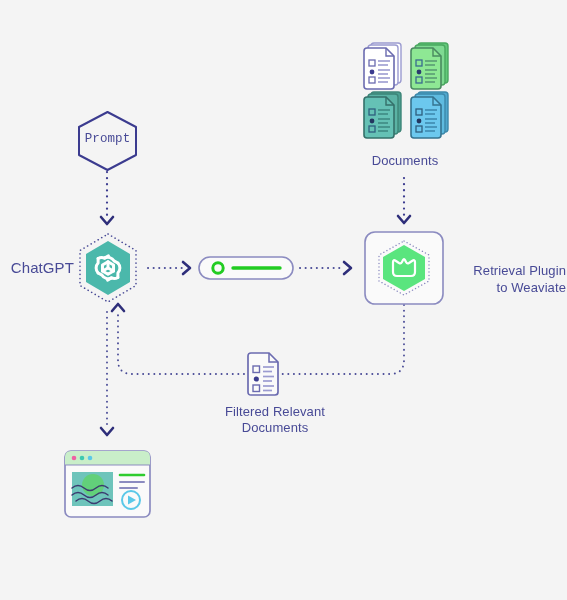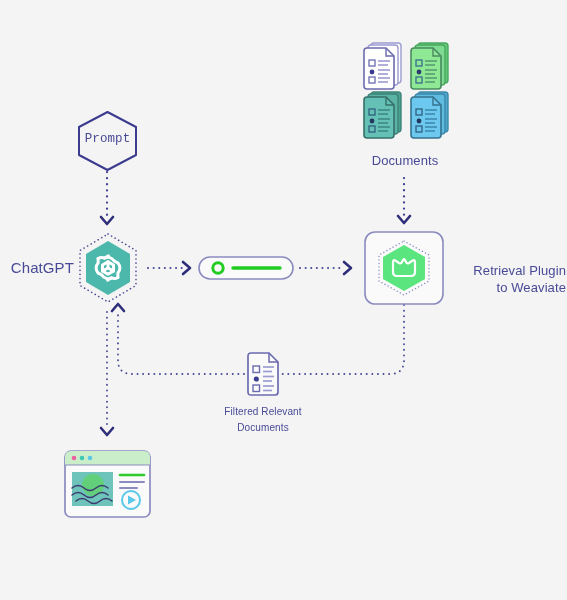--- a/index.html
+++ b/index.html
@@ -200,21 +200,21 @@
         <line x1="16" y1="19.5" x2="25" y2="19.5" stroke="#9b9bd0" stroke-width="1.7"></line>
         <circle cx="9.3" cy="27" r="2.6" fill="#3b3b8f"></circle>
         <line x1="16" y1="24.5" x2="27" y2="24.5" stroke="#9b9bd0" stroke-width="1.7"></line>
         <line x1="16" y1="29" x2="25" y2="29" stroke="#9b9bd0" stroke-width="1.7"></line>
         <rect x="6" y="33" width="6.5" height="6.5" fill="none" stroke="#6b6bb0" stroke-width="1.4"></rect>
         <line x1="16" y1="34" x2="27" y2="34" stroke="#9b9bd0" stroke-width="1.7"></line>
         <line x1="16" y1="38.5" x2="25" y2="38.5" stroke="#9b9bd0" stroke-width="1.7"></line>
       </g>
     </svg>
   </div>
-  <div class="lbl" style="left:192px;top:404px;width:142px;font-size:10px;line-height:16px;">Filtered Relevant
+  <div class="lbl" style="left:204px;top:404px;width:142px;font-size:13px;line-height:16px;">Filtered Relevant
 Documents</div>
 
   <div class="node" style="left:64px;top:450px;width:87px;height:68px;">
     <svg width="87" height="68" viewBox="0 0 87 68">
       <rect x="1" y="1" width="85" height="66" rx="6" ry="6" fill="#fafafa" stroke="#8b8bc0" stroke-width="1.7"></rect>
       <path d="M1,7 Q1,1 7,1 L80,1 Q86,1 86,7 L86,15 L1,15 Z" fill="#c9eec9"></path>
       <line x1="1" y1="15" x2="86" y2="15" stroke="#8b8bc0" stroke-width="1.2"></line>
       <circle cx="10" cy="8" r="2.3" fill="#ef60a3"></circle>
       <circle cx="18" cy="8" r="2.3" fill="#3ec9b0"></circle>
       <circle cx="26" cy="8" r="2.3" fill="#5ac8e8"></circle>

